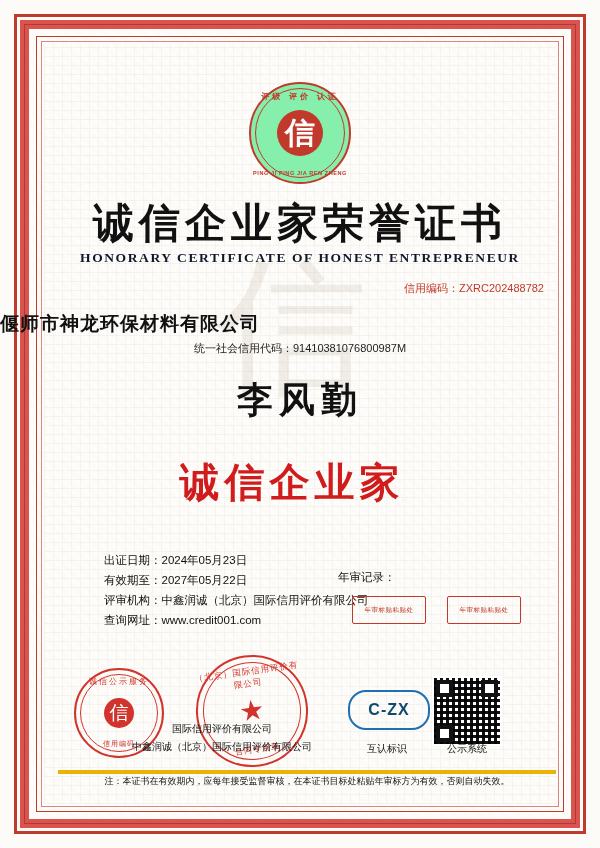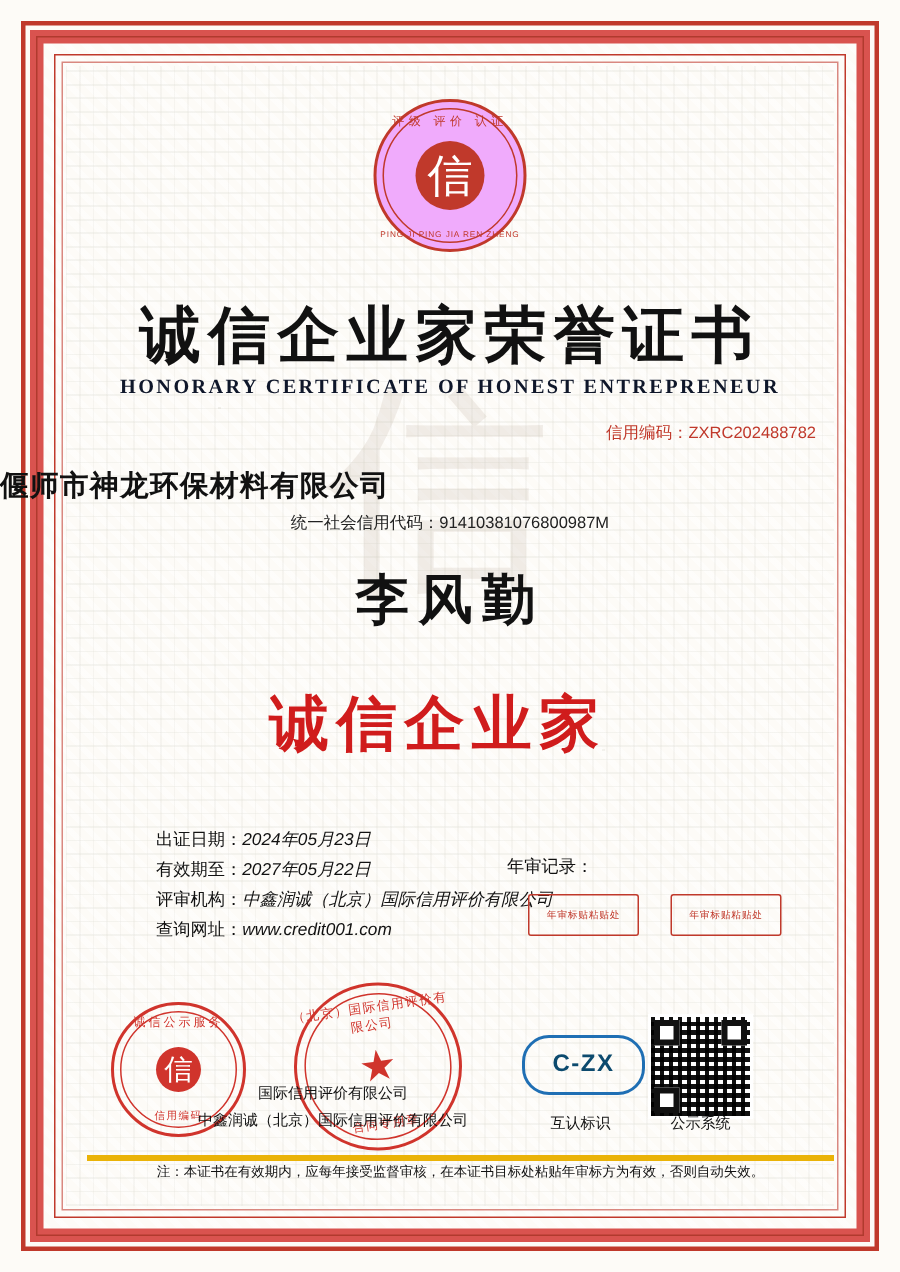--- a/index.html
+++ b/index.html
@@ -58,24 +58,25 @@
     color:rgba(175,160,140,.17);
     font-size:150px;line-height:175px;letter-spacing:16px;
     font-family:"DejaVu Sans", sans-serif;
     text-align:center;
     pointer-events:none;
     overflow:hidden;
     user-select:none;
   }
   
   .seal{
-    position:absolute;left:50%;top:66px;transform:translateX(-50%);
+    position:absolute;left:50%;top:82px;transform:translateX(-50%);
     width:98px;height:98px;border-radius:50%;
     border:2px solid #c0392b;
-    background:#f0abfc;
+    background:#86efac;
+    font-weight:bold;
   }
   .seal .ring2{
     position:absolute;left:4px;top:4px;right:4px;bottom:4px;
     border:1px solid #c0392b;border-radius:50%;
   }
   .seal .core{
     position:absolute;left:50%;top:50%;transform:translate(-50%,-50%);
     width:46px;height:46px;border-radius:50%;
     background:#c0392b;color:#fff;
     display:flex;align-items:center;justify-content:center;
@@ -132,21 +133,21 @@
     letter-spacing:5px;
     font-family:"DejaVu Sans", sans-serif;
   }
   
   .info{
     position:absolute;left:80px;top:550px;
     font-size:11.5px;color:#111;line-height:20px;
   }
   .info div{white-space:nowrap;}
   .info .lbl{display:inline-block;margin-left:24px;}
-  .info .val{display:inline-block;font-style:italic;}
+  .info .val{display:inline-block;}
   .annual{
     position:absolute;left:338px;top:570px;
     font-size:11.5px;color:#111;
   }
   .stamp-slot{
     position:absolute;top:596px;width:72px;height:26px;
     border:1px solid #c0392b;border-radius:2px;
     display:flex;align-items:center;justify-content:center;
     font-size:6.5px;color:#c0392b;letter-spacing:.5px;
   }

